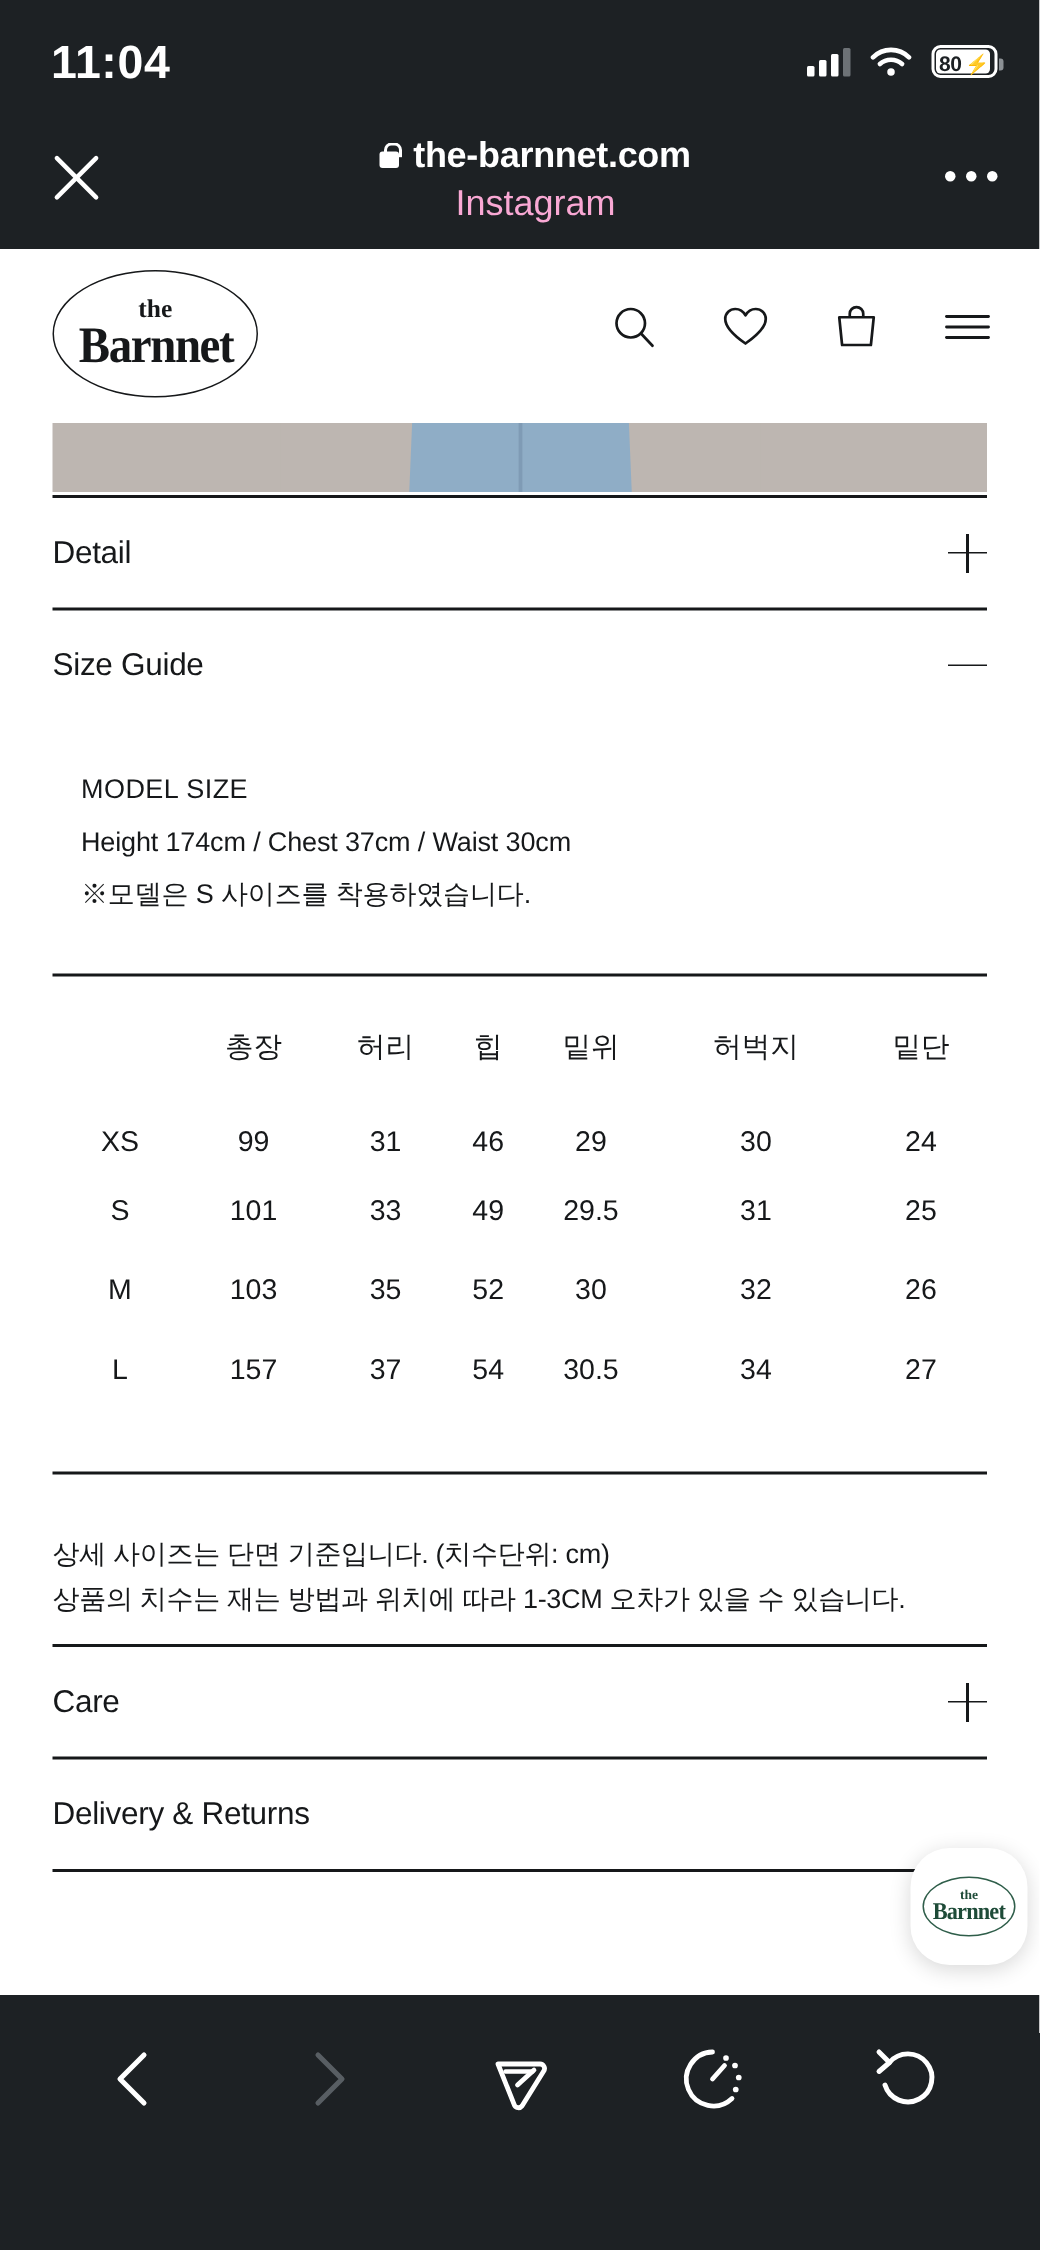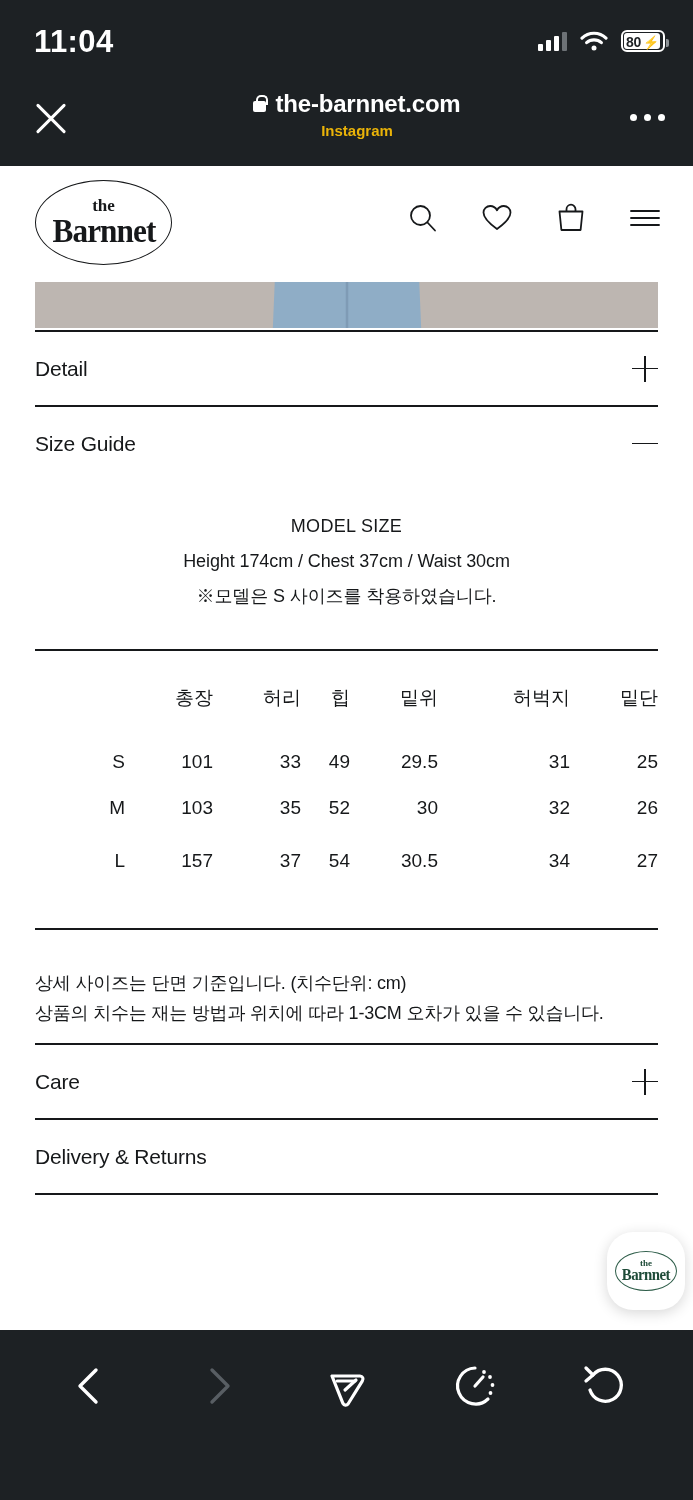--- a/index.html
+++ b/index.html
@@ -76,21 +76,21 @@
   .lock {
     display:inline-block; width:13px; height:11px; position:relative;
     background:#ffffff; border-radius:2px; margin-top:5px;
   }
   .lock::before {
     content:''; position:absolute; left:2.5px; top:-6px;
     width:8px; height:8px; border:2.5px solid #ffffff;
     border-bottom:none; border-radius:5px 5px 0 0;
   }
   .url-host { color:#ffffff; font-size:24px; font-weight:700; letter-spacing:-0.2px; }
-  .url-sub { color:#eab308; font-size:15px; margin-top:4px;font-weight:bold; }
+  .url-sub { color:#f9a8d4; font-size:24px; margin-top:4px; }
   .dots-btn {
     position:absolute; right:28px; top:38px;
     display:flex; gap:7px; cursor:pointer;
   }
   .dots-btn span { width:7px; height:7px; border-radius:50%; background:#ffffff; display:block; }
 
   
   .site-header {
     position:absolute; top:166px; left:0; width:693px; height:115px;
     background:#ffffff;
@@ -132,28 +132,28 @@
   .acc {
     margin:0 35px; height:73px;
     display:flex; align-items:center; justify-content:space-between;
     cursor:pointer;
   }
   .acc-label { font-size:21px; color:#16181a; letter-spacing:-0.2px; }
   .acc-sign { position:relative; width:26px; height:26px; }
   .acc-sign .h { position:absolute; left:0; top:12px; width:26px; height:1.7px; background:#16181a; }
   .acc-sign .v { position:absolute; left:12px; top:0; width:1.7px; height:26px; background:#16181a; }
 
-  .panel { margin:0 54px; padding-top:36px;text-align:center; }
+  .panel { margin:0 54px; padding-top:36px; }
   .model-title { font-size:18px; color:#16181a; letter-spacing:0.3px; margin-bottom:14px; }
   .model-line { font-size:18px; color:#16181a; letter-spacing:-0.1px; margin-bottom:12px; }
 
   .tbl-rule { height:2px; background:#16181a; margin:41px 35px 0 35px; }
   .size-table { width:623px; margin:0 35px; border-collapse:collapse; }
   .size-table th, .size-table td {
-    font-size:19px; font-weight:400; color:#16181a; text-align:right;
+    font-size:19px; font-weight:400; color:#16181a; text-align:center;
     padding:0; height:53px; vertical-align:middle;
   }
   .size-table thead th { height:72px; vertical-align:bottom; padding-bottom:12px; }
   .size-table th.sz-col, .size-table td.sz-col { width:90px; }
   .size-table tbody tr td { height:53px; }
   .size-table tbody tr:first-child td { padding-top:20px; height:58px; }
 
   .notes { margin:0 35px; padding-top:38px; padding-bottom:15px; }
   .note { font-size:18px; color:#16181a; line-height:30px; letter-spacing:-0.2px; }
 
@@ -306,20 +306,29 @@
           <th class="sz-col"></th>
           <th>총장</th>
           <th>허리</th>
           <th>힙</th>
           <th>밑위</th>
           <th>허벅지</th>
           <th>밑단</th>
         </tr>
       </thead>
       <tbody>
+        <tr>
+          <td class="sz-col">XS</td>
+          <td>99</td>
+          <td>31</td>
+          <td>46</td>
+          <td>29</td>
+          <td>30</td>
+          <td>24</td>
+        </tr>
         <tr>
           <td class="sz-col">S</td>
           <td>101</td>
           <td>33</td>
           <td>49</td>
           <td>29.5</td>
           <td>31</td>
           <td>25</td>
         </tr>
         <tr>

